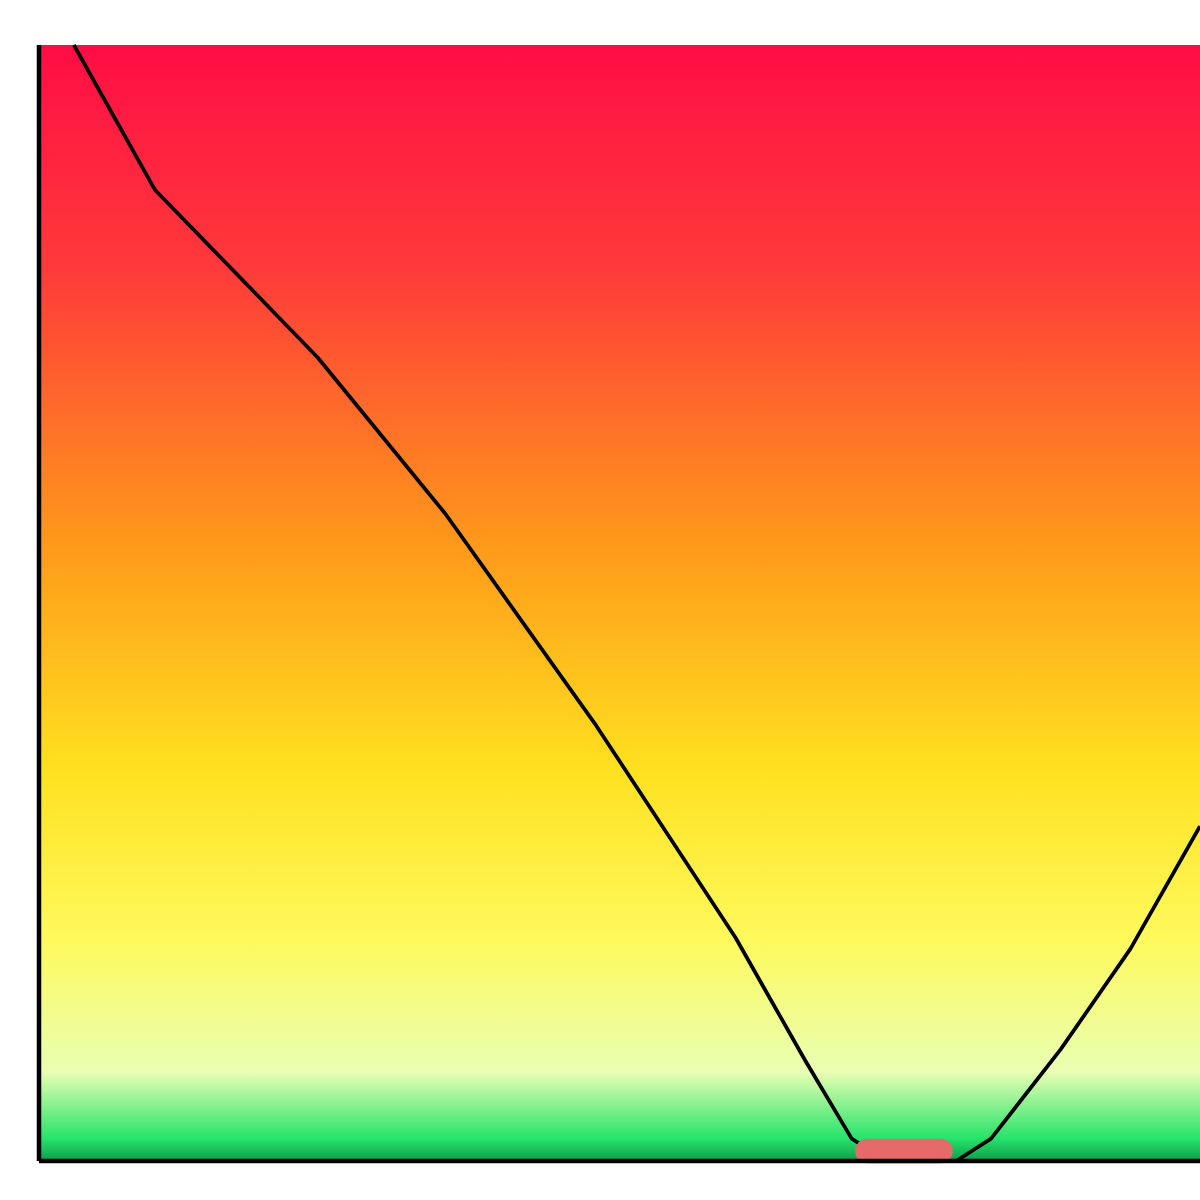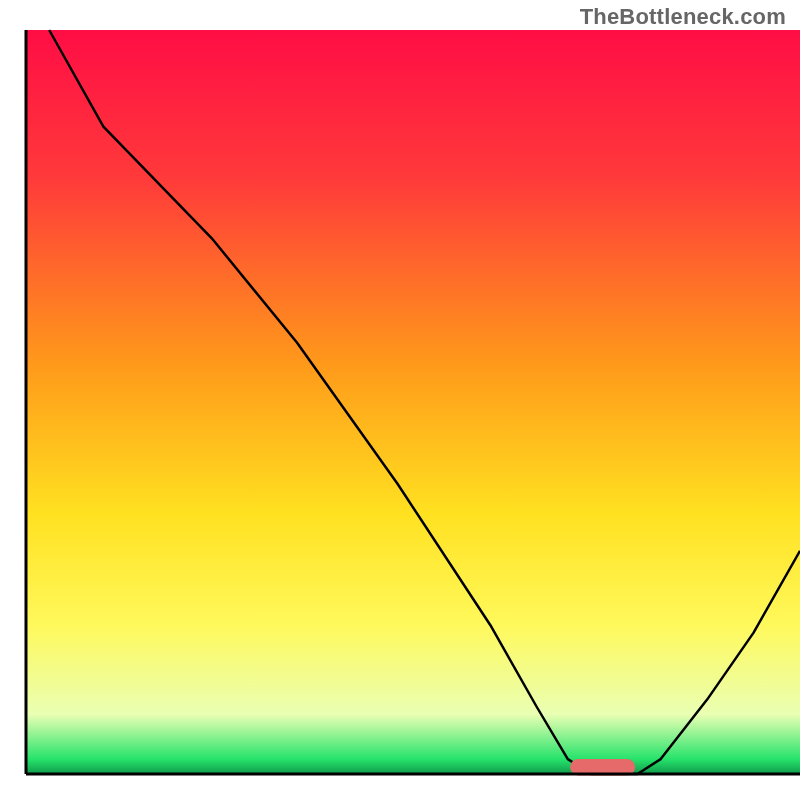--- a/index.html
+++ b/index.html
@@ -26,21 +26,20 @@
     letter-spacing: 0.2px;
   }
   svg {
     display: block;
   }
 </style>
 </head>
 <body>
 
 <div class="chart-container">
-  <div class="watermark">TheBottleneck.com</div>
 
   <svg id="chart-svg" width="800" height="800" viewBox="0 0 800 800">
     <defs>
       <linearGradient id="bg-grad" x1="0" y1="0" x2="0" y2="1">
           <stop offset="0%" stop-color="#ff0d45"></stop>
           <stop offset="20%" stop-color="#ff3a3a"></stop>
           <stop offset="45%" stop-color="#ff9a1a"></stop>
           <stop offset="65%" stop-color="#ffe120"></stop>
           <stop offset="80%" stop-color="#fff95c"></stop>
           <stop offset="92%" stop-color="#e9ffb3"></stop>

